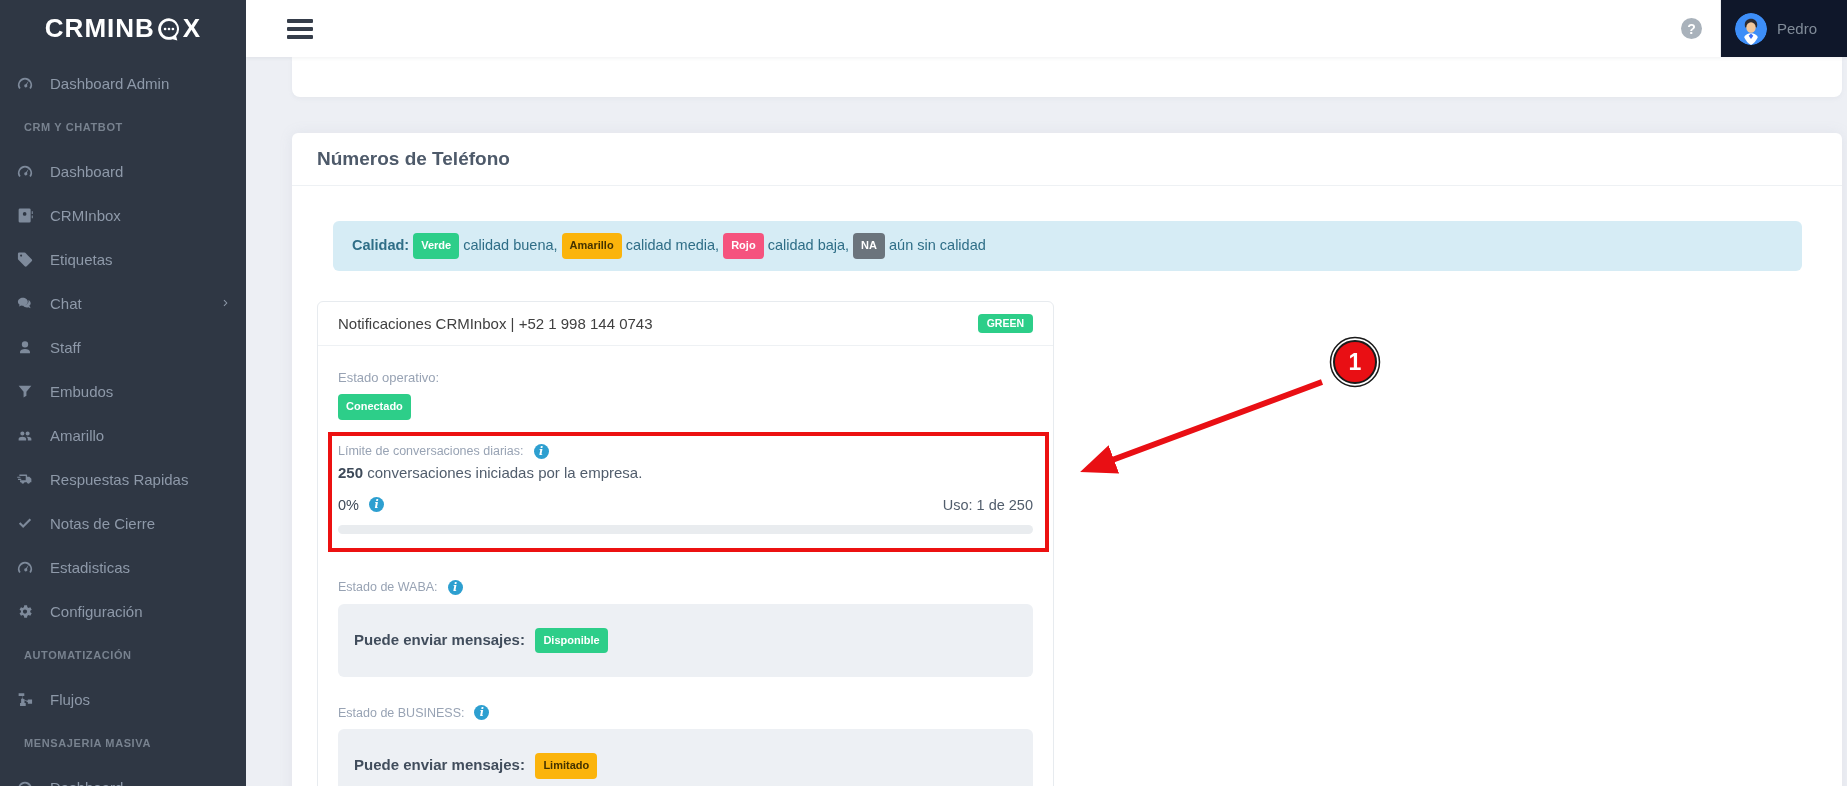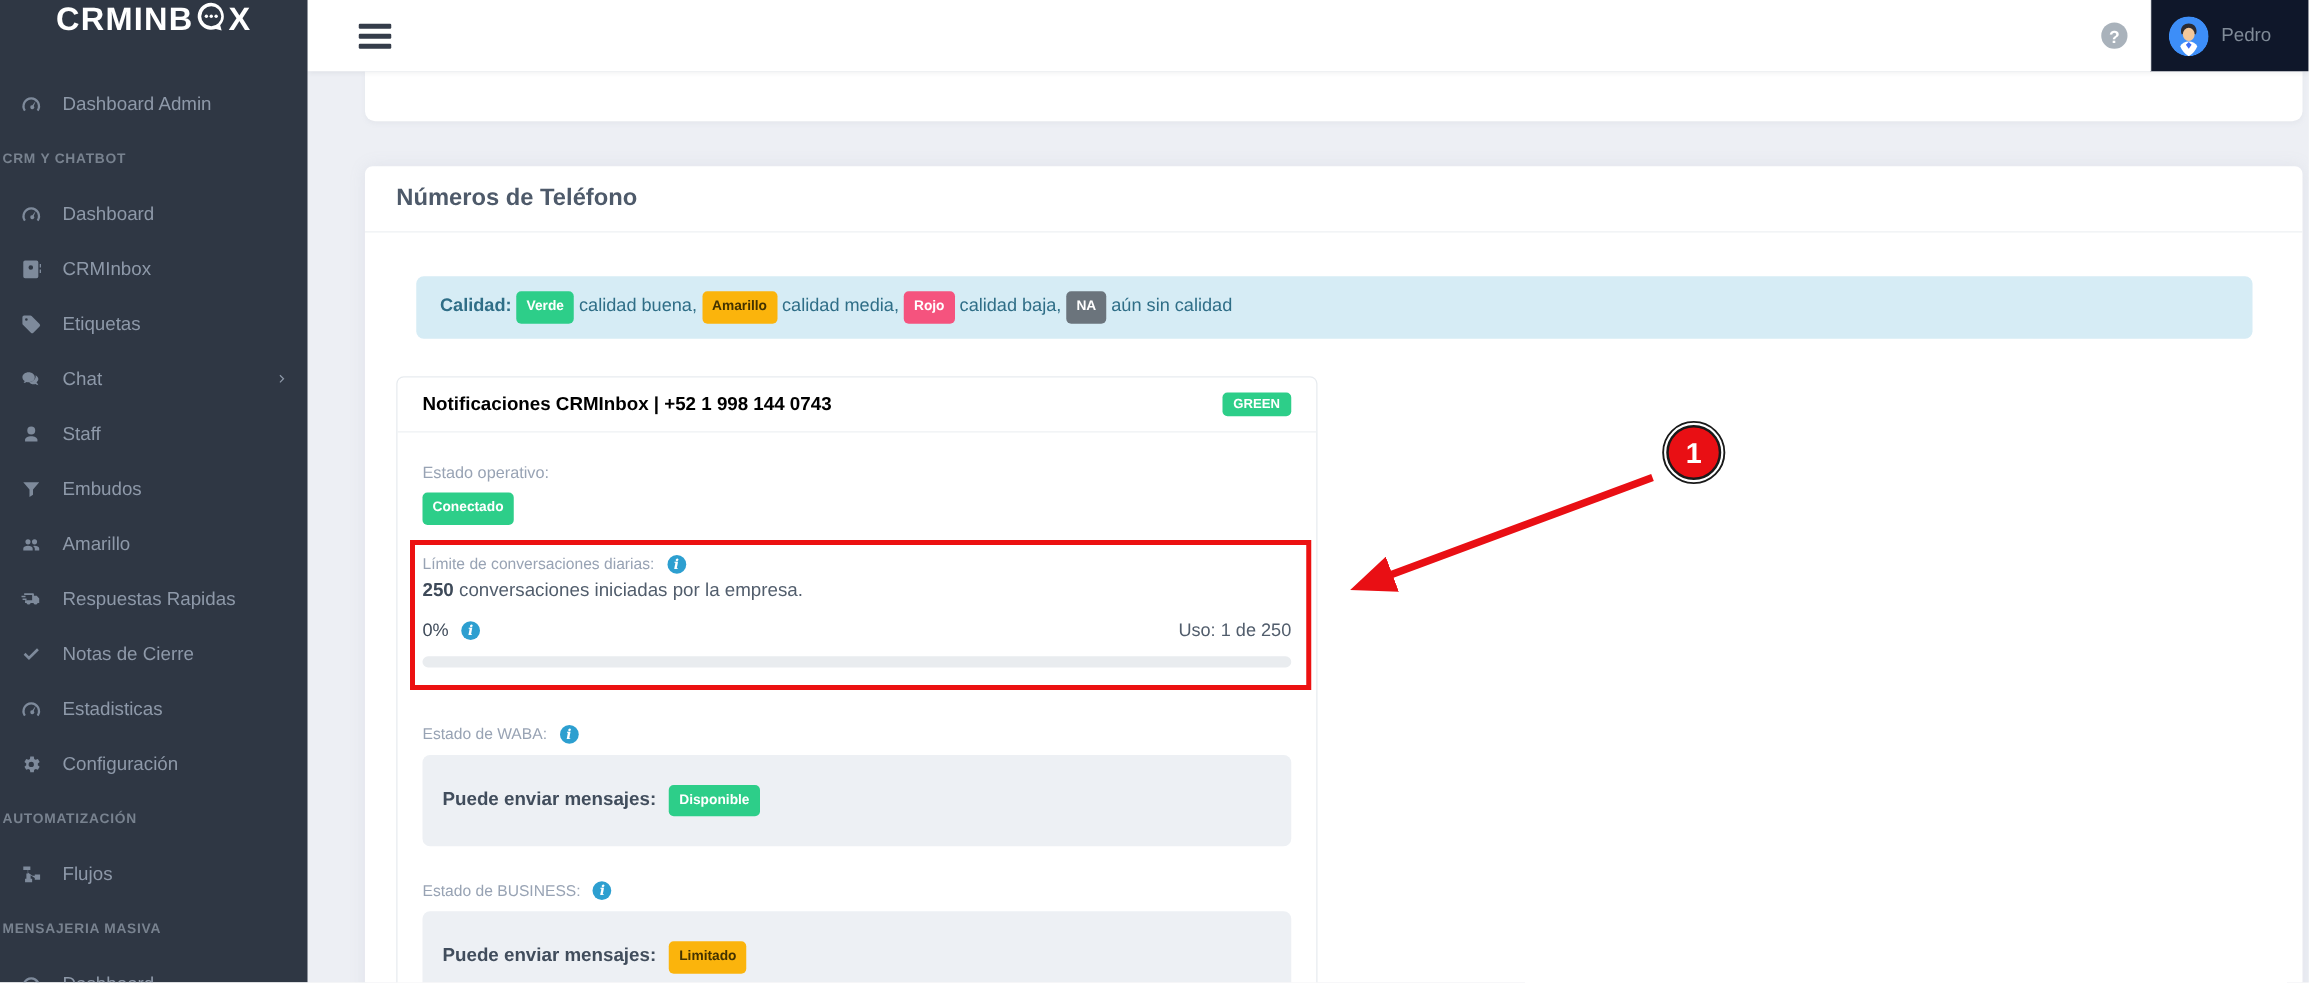--- a/index.html
+++ b/index.html
@@ -1,30 +1,30 @@
 <!DOCTYPE html>
 <html><head>
 <meta charset="utf-8">
 <style>
   html,body{margin:0;padding:0;}
   body{font-family:"Liberation Sans",sans-serif;background:#edeff4;}
   .screen{position:relative;width:1847px;height:786px;overflow:hidden;background:#edeff4;}
 
   
   .sidebar{position:absolute;left:0;top:0;width:246px;height:786px;background:#2f3744;z-index:5;}
-  .brand{height:57px;display:flex;align-items:flex-start;justify-content:center;color:#fff;
+  .brand{height:57px;display:flex;align-items:center;justify-content:center;color:#fff;
          font-size:26px;font-weight:800;letter-spacing:1px;}
   .brand .bubble-o{width:26px;height:26px;margin:0 1px;display:inline-block;vertical-align:-4px;}
   .nav{list-style:none;margin:4px 0 0 0;padding:0;}
   .nav li{height:44px;display:flex;align-items:center;}
   .nav .item{width:100%;display:flex;align-items:center;padding:0 14px 0 15px;color:#8e99a9;cursor:pointer;}
   .nav .item .ic{width:20px;height:17px;flex:0 0 20px;color:#7e8a9b;}
   .nav .item .lbl{margin-left:15px;font-size:15px;}
   .nav .item .chev{margin-left:auto;width:12px;height:12px;color:#8e99a9;}
-  .nav .section{width:100%;padding:0 2px;color:#78828f;font-size:11px;font-weight:700;letter-spacing:.6px;}
+  .nav .section{width:100%;padding:0 24px;color:#78828f;font-size:11px;font-weight:700;letter-spacing:.6px;}
   .ic svg,.chev svg{width:100%;height:100%;display:block;}
 
   
   .navbar{position:absolute;left:246px;right:0;top:0;height:57px;background:#fff;z-index:4;
           display:flex;align-items:center;box-shadow:0 1px 4px rgba(50,60,80,.08);}
   .hamburger{margin-left:41px;display:flex;flex-direction:column;gap:4px;cursor:pointer;}
   .hamburger span{display:block;width:26px;height:4px;background:#353d4a;border-radius:1px;}
   .nav-right{margin-left:auto;display:flex;align-items:center;height:100%;}
   .help-circle{width:21px;height:21px;border-radius:50%;background:#a9b2bb;color:#fff;
                display:flex;align-items:center;justify-content:center;font-size:14px;font-weight:700;
@@ -52,21 +52,21 @@
          color:#fff;line-height:1.25;vertical-align:1px;}
   .badge-green{background:#2dce89;}
   .badge-yellow{background:#fbb40c;color:#433200;}
   .badge-red{background:#f5537e;}
   .badge-gray{background:#6b747c;}
 
   
   .phone-card{width:735px;border:1px solid #e7ebef;border-radius:6px;background:#fff;}
   .phone-header{display:flex;align-items:center;justify-content:space-between;
                 padding:12px 20px;border-bottom:1px solid #eef1f4;}
-  .phone-title{font-size:15px;font-weight:700;color:#000000;}
+  .phone-title{font-size:15px;font-weight:400;color:#404040;}
   .badge-quality{font-size:10.5px;padding:3px 9px;border-radius:4px;}
   .phone-body{padding:24px 20px 30px 20px;}
   .muted-label{color:#98a3b4;font-size:13px;}
   .small-label{color:#98a3b4;font-size:12.5px;}
   .label-row{display:flex;align-items:center;gap:10px;}
   .info-dot{display:inline-flex;align-items:center;justify-content:center;width:15px;height:15px;
             border-radius:50%;background:#2d9fd0;color:#fff;
             font-family:"DejaVu Serif",serif;font-style:italic;font-weight:700;font-size:11px;cursor:pointer;}
   .status-badge-row{margin-top:9px;}
 

